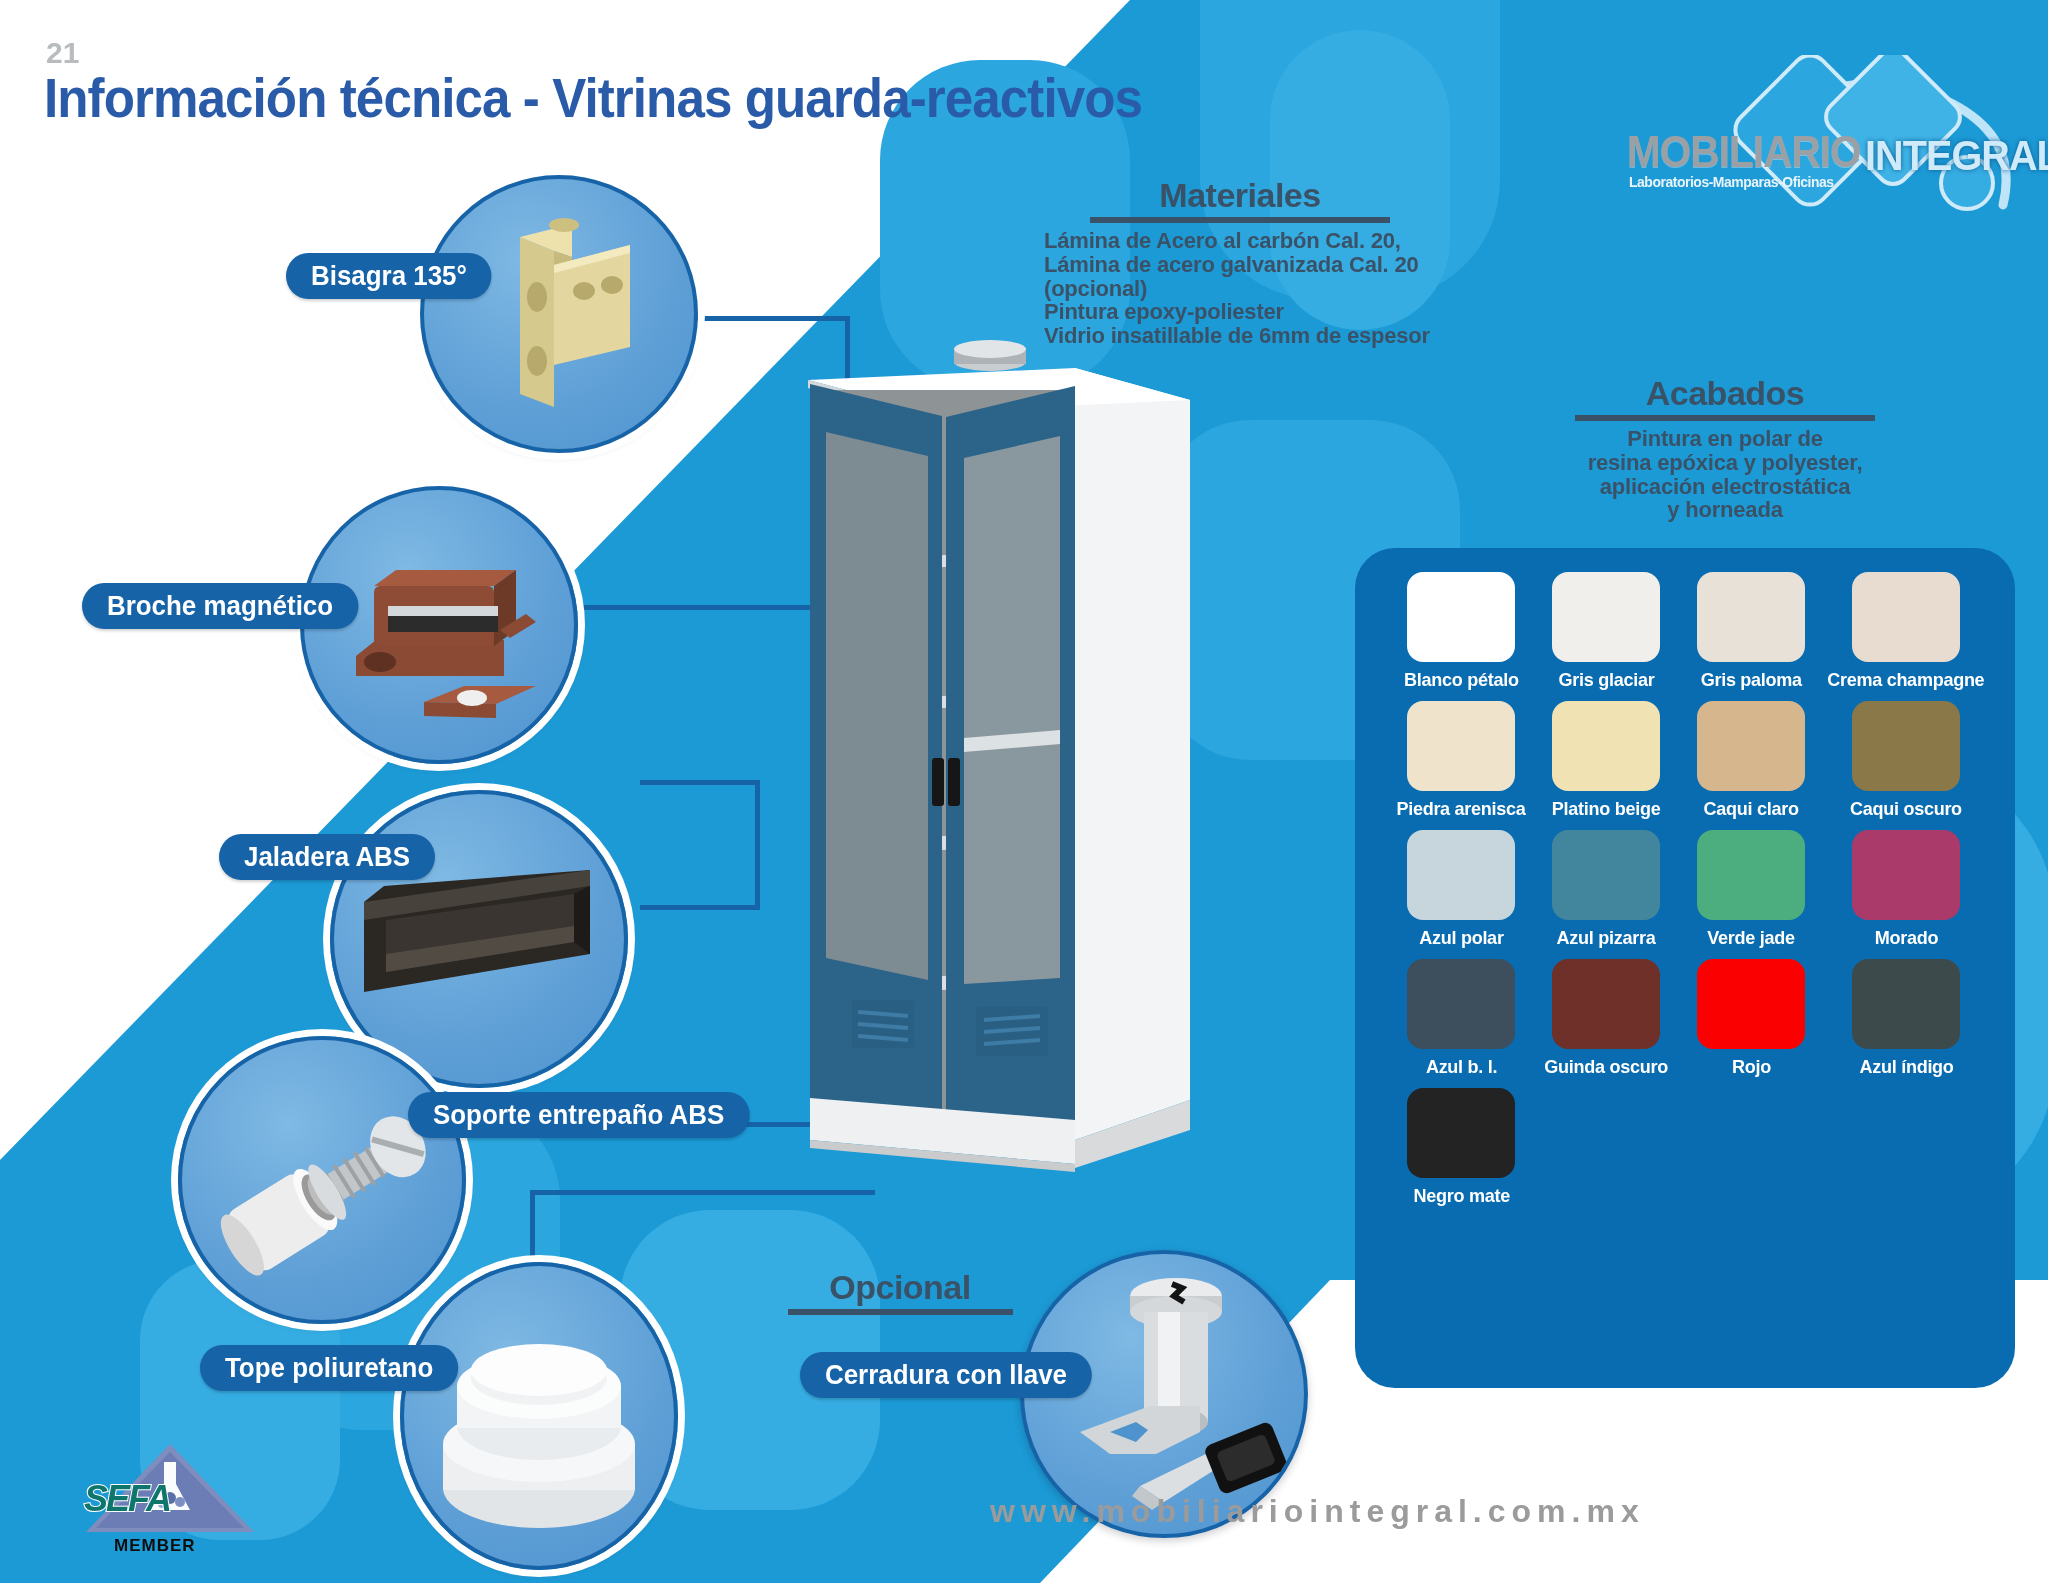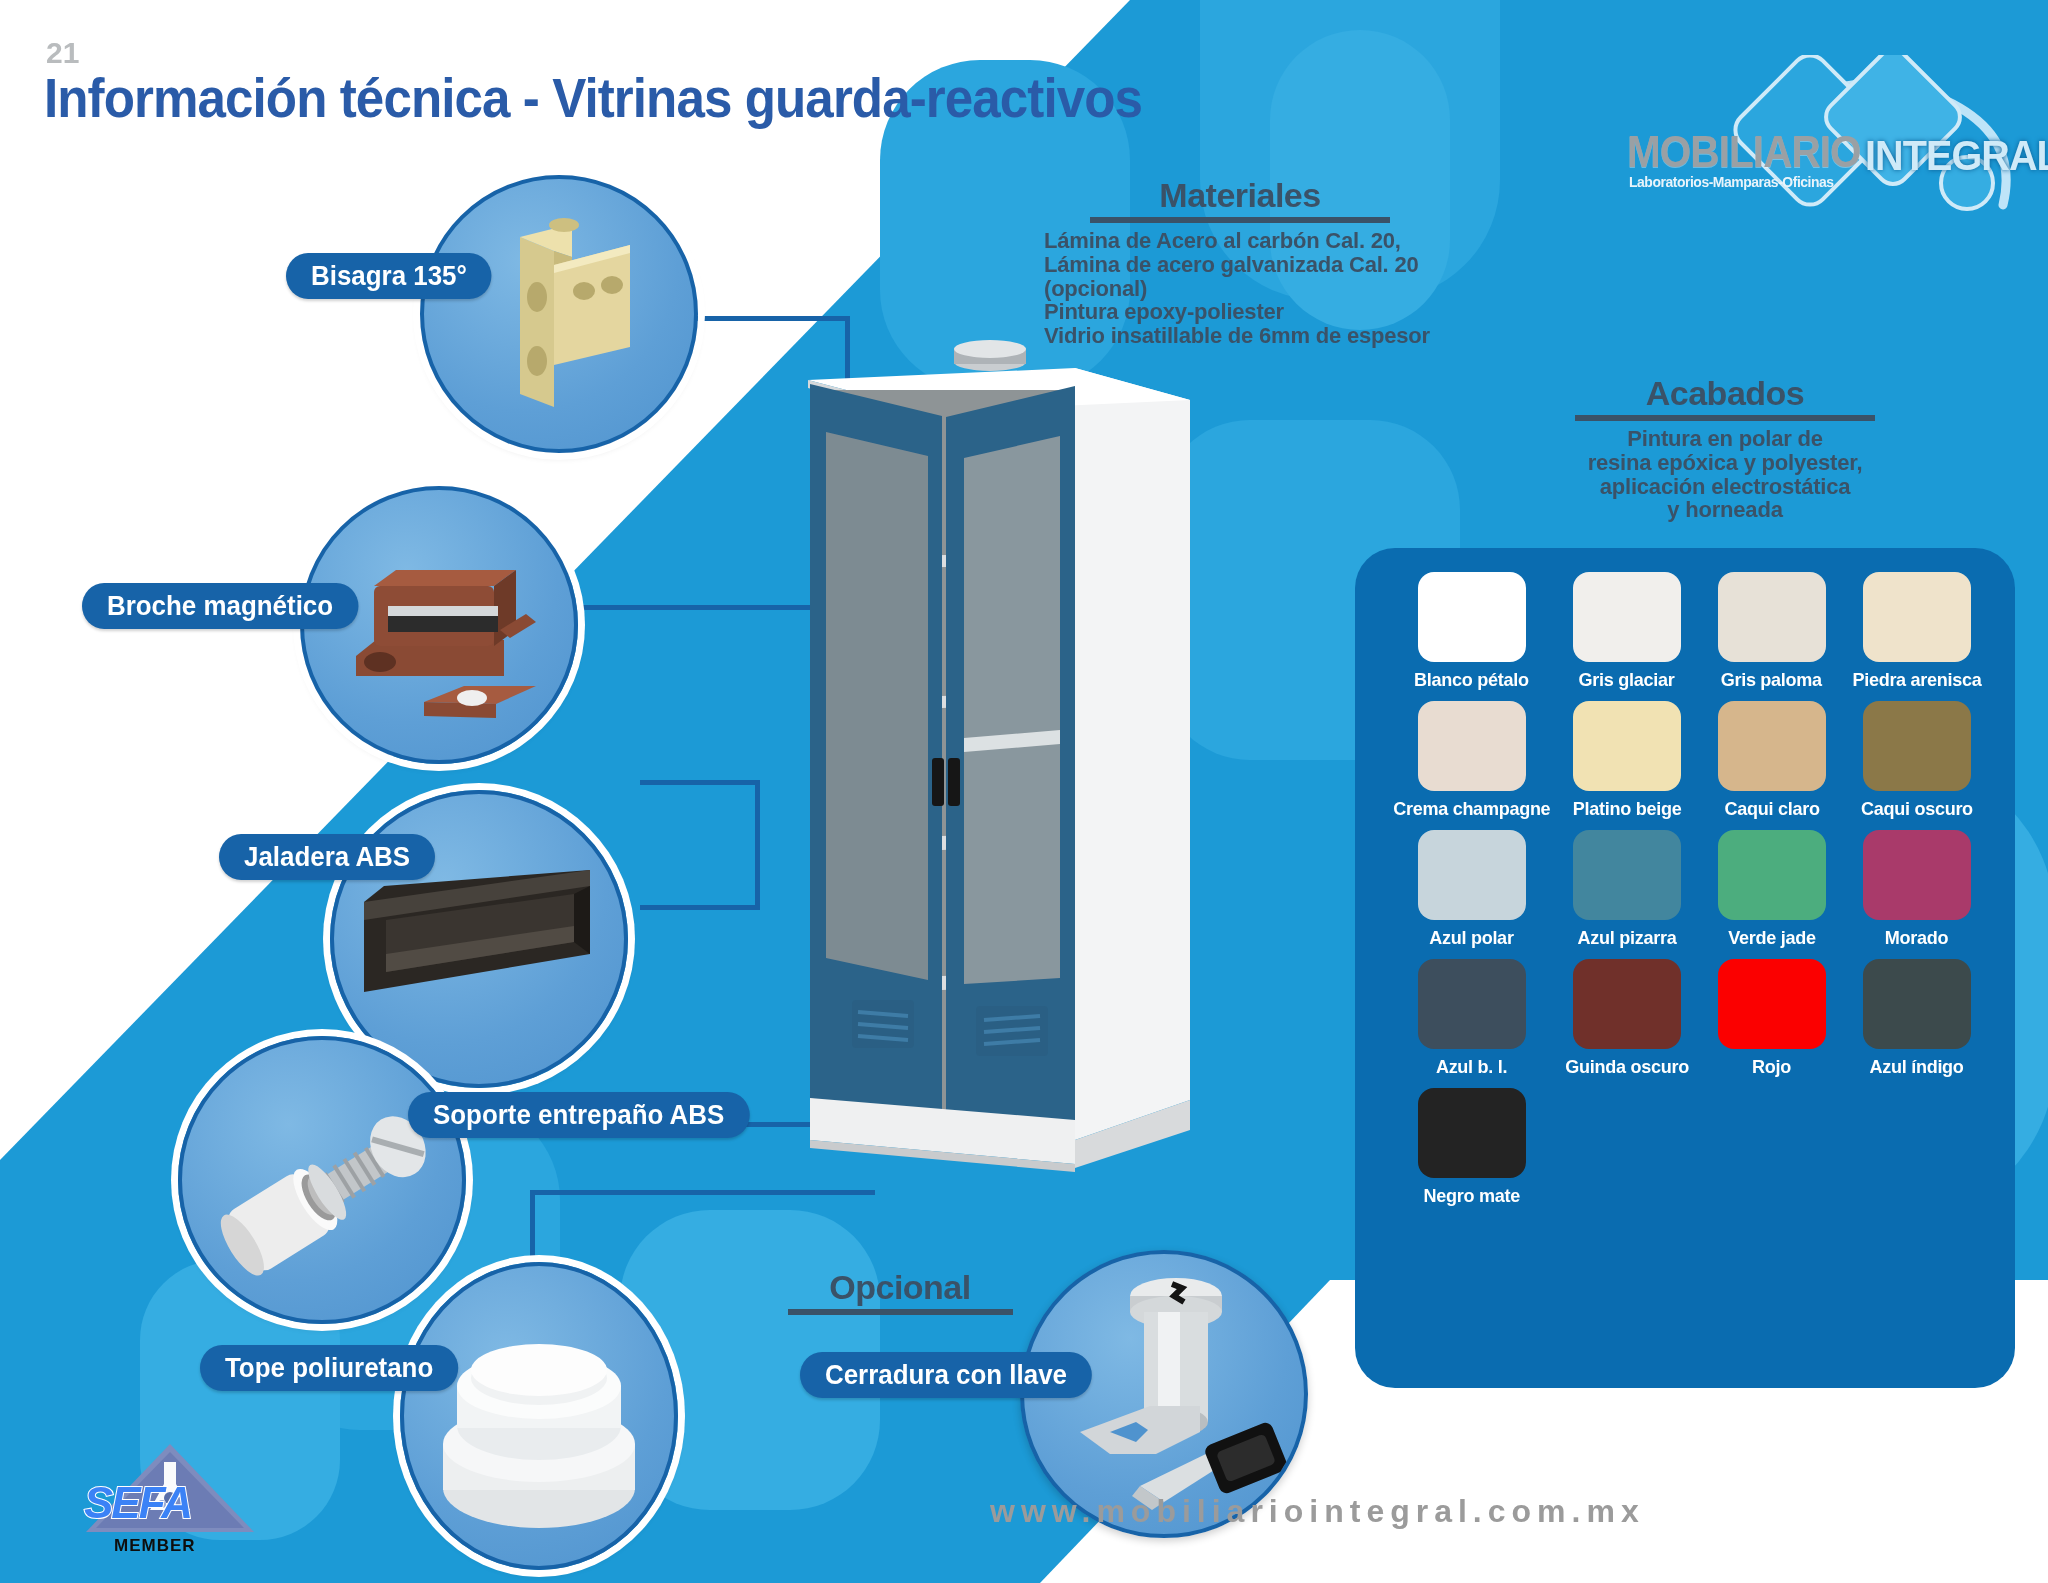--- a/index.html
+++ b/index.html
@@ -104,22 +104,22 @@
   .sw{display:flex;flex-direction:column;align-items:center;}
   .sw-chip{width:108px;height:90px;border-radius:16px;}
   .sw-label{
     margin-top:7px;font-size:19px;font-weight:bold;color:#ffffff;
     white-space:nowrap;letter-spacing:-.3px;transform:scaleX(.95);
   }
 
   
   .sefa{position:absolute;left:78px;top:1440px;width:190px;height:120px;}
   .sefa-word{
-    position:absolute;left:6px;top:38px;font-size:44px;font-weight:bold;
-    font-style:italic;color:#3b82f6;letter-spacing:-2px;
+    position:absolute;left:6px;top:38px;font-size:36px;font-weight:bold;
+    font-style:italic;color:#0f766e;letter-spacing:-2px;
     -webkit-text-stroke:2px #ffffff;paint-order:stroke fill;
   }
   .sefa-member{
     position:absolute;left:36px;top:96px;font-size:17px;font-weight:bold;
     color:#0E0E0E;letter-spacing:1px;
   }
   .url{
     position:absolute;left:990px;top:1493px;
     font-size:32px;font-weight:bold;color:#9B9B9B;letter-spacing:6px;
     white-space:nowrap;
@@ -369,27 +369,27 @@
         </div>
       <div class="sw">
           <div class="sw-chip" style="background:#F1EFEC"></div>
           <div class="sw-label">Gris glaciar</div>
         </div>
       <div class="sw">
           <div class="sw-chip" style="background:#E7E1D7"></div>
           <div class="sw-label">Gris paloma</div>
         </div>
       <div class="sw">
+          <div class="sw-chip" style="background:#E8DCD1"></div>
+          <div class="sw-label">Crema champagne</div>
+        </div>
+
+      <div class="sw">
           <div class="sw-chip" style="background:#EFE3CB"></div>
           <div class="sw-label">Piedra arenisca</div>
-        </div>
-
-      <div class="sw">
-          <div class="sw-chip" style="background:#E8DCD1"></div>
-          <div class="sw-label">Crema champagne</div>
         </div>
       <div class="sw">
           <div class="sw-chip" style="background:#F1E2B3"></div>
           <div class="sw-label">Platino beige</div>
         </div>
 
       <div class="sw">
           <div class="sw-chip" style="background:#D6B68C"></div>
           <div class="sw-label">Caqui claro</div>
         </div>

